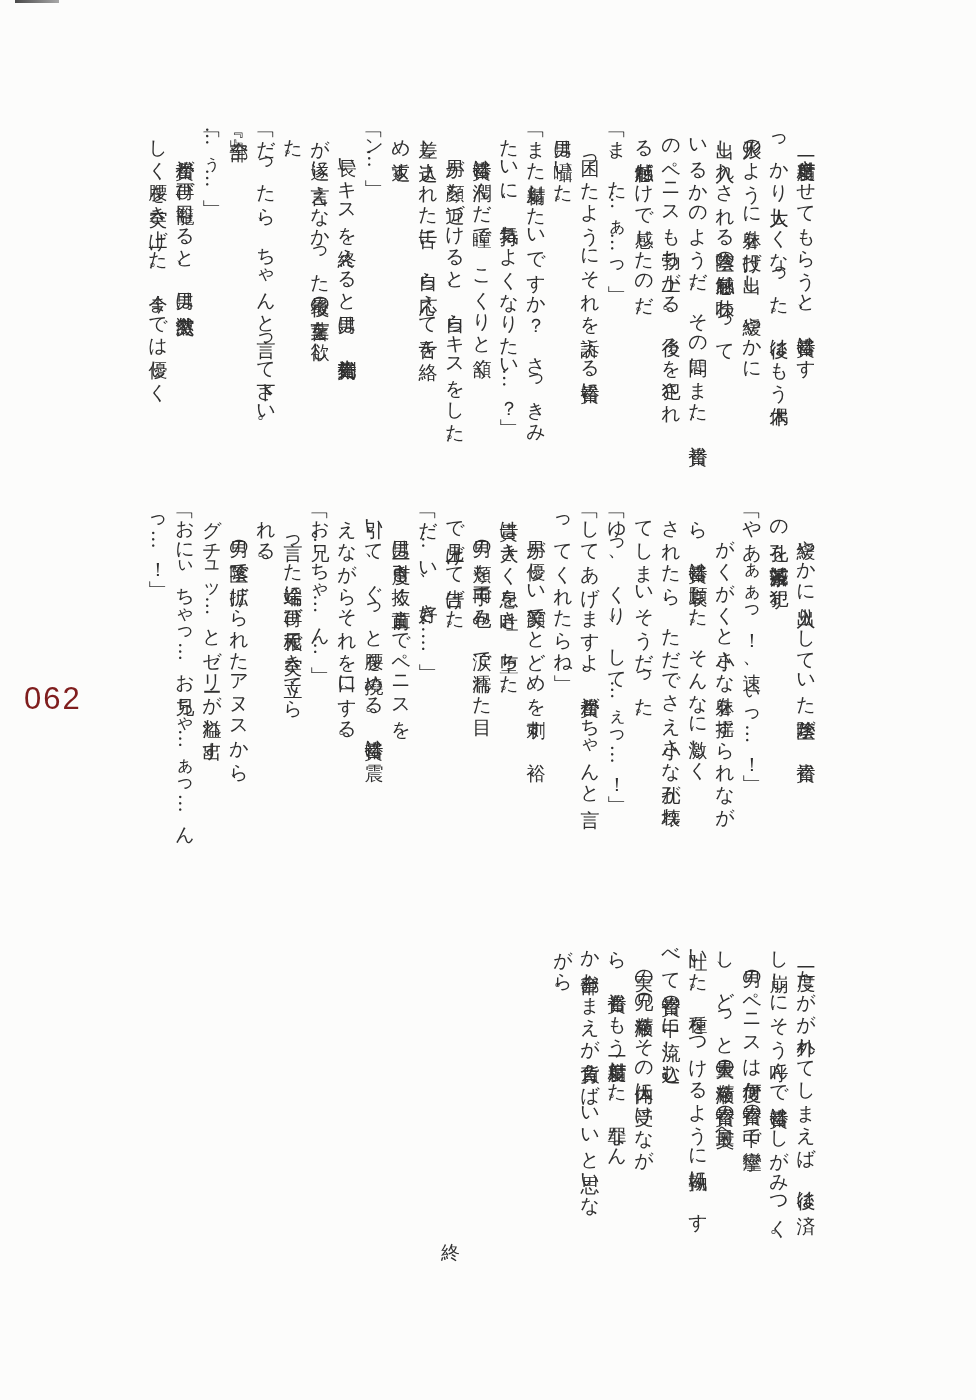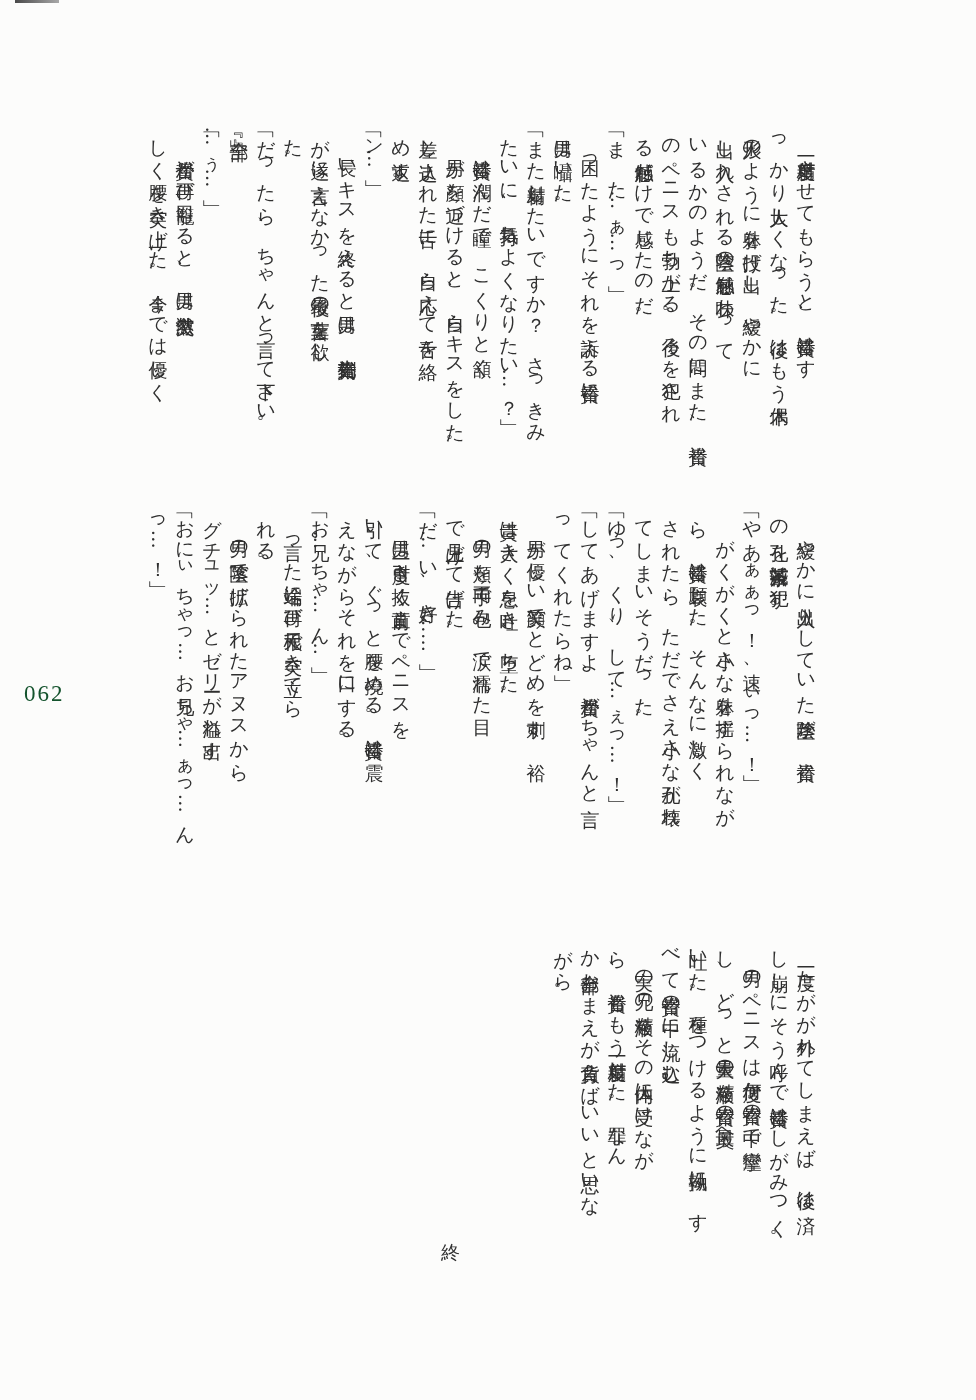--- a/index.html
+++ b/index.html
@@ -32,25 +32,25 @@
   .tblock-bottom { top:937px; right:156px; }
   .end-marker {
     position:absolute;
     top:1240px; left:441px;
     font-size:19px;
     color:#2f2f2f;
   }
   .page-number {
     position:absolute;
     top:681px; left:24px;
-    font-size:23px;
-    font-family:Liberation Serif, serif;
+    font-size:31px;
+    font-family:Liberation Sans, sans-serif;
     font-weight:300;
     letter-spacing:2px;
-    color:#14532d;
+    color:#7f1d1d;
   }
   .corner-mark {
     position:absolute;
     top:0; left:15px;
     width:44px; height:3px;
     background:linear-gradient(to right,#4a4a4a,#a8a8a8);
   }
 </style>
 </head>
 <body>

